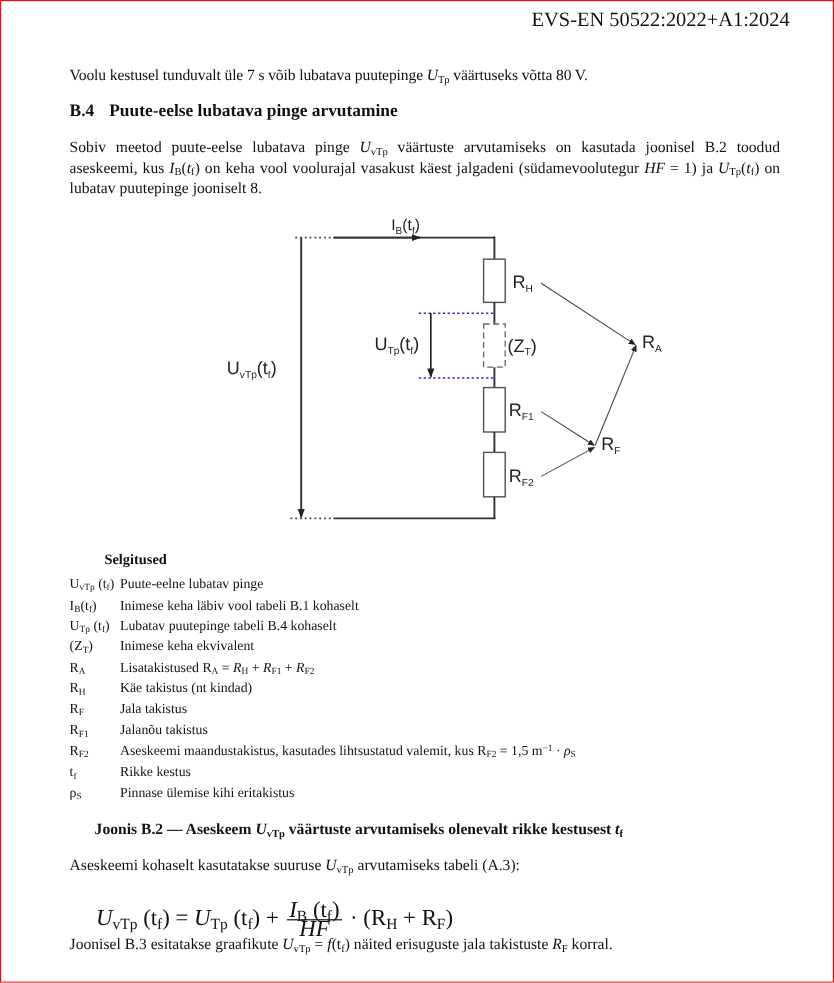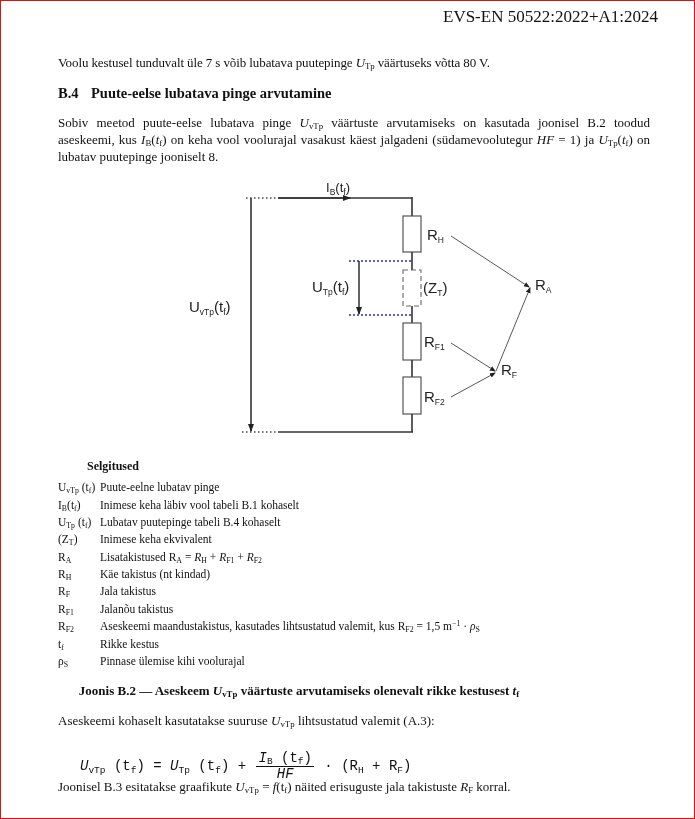--- a/index.html
+++ b/index.html
@@ -18,21 +18,21 @@
   sup { font-size:0.68em; vertical-align:0.45em; line-height:0; }
   svg.circuit { position:absolute; left:0; top:0; }
   .ckt-label { font-family:"Liberation Sans","DejaVu Sans",sans-serif; font-size:13px; fill:#222; }
   .ckt-sub { font-family:"Liberation Sans","DejaVu Sans",sans-serif; font-size:8.5px; fill:#222; }
   .legend-title { left:58px; top:458px; font-weight:bold; font-size:12px;margin-left:29px; }
   .leg-row { position:absolute; left:58px; height:18px; font-family:"Liberation Serif","DejaVu Serif",serif; font-size:11.5px; line-height:16px; white-space:nowrap; }
   .leg-sym { position:absolute; left:0; top:0; }
   .leg-def { position:absolute; left:42px; top:0; }
   .caption { left:0; width:598px; top:683px; text-align:center; font-weight:bold; font-size:13px; }
   .p2 { left:58px; top:713px; }
-  .formula { left:80px; top:735px; font-size:14px;font-family:Liberation Mono, monospace; }
+  .formula { left:80px; top:735px; font-size:19px; }
   .frac { display:inline-block; vertical-align:middle; text-align:center; margin:16px 2px; }
   .frac .num { display:block; border-bottom:1px solid #111; padding:0 2px; line-height:15px; }
   .frac .den { display:block; line-height:15px; }
   .p3 { left:58px; top:779px; }
 </style>
 </head>
 <body>
 
 <div class="frame"></div>
 
@@ -147,23 +147,23 @@
   <div class="leg-row" style="top:618px">
       <span class="leg-sym"><span>R</span><sub>F2</sub></span>
       <span class="leg-def"><span>Aseskeemi maandustakistus, kasutades lihtsustatud valemit, kus R</span><sub>F2</sub> = 1,5 m<sup>−1</sup> · <i>ρ</i><sub>S</sub></span>
     </div>
   <div class="leg-row" style="top:636px">
       <span class="leg-sym"><span>t</span><sub>f</sub></span>
       <span class="leg-def">Rikke kestus</span>
     </div>
   <div class="leg-row" style="top:653px">
       <span class="leg-sym"><span>ρ</span><sub>S</sub></span>
-      <span class="leg-def">Pinnase ülemise kihi voolurajal</span>
+      <span class="leg-def">Pinnase ülemise kihi eritakistus</span>
     </div>
 </div>
 
 <div class="t caption"><span>Joonis B.2 — Aseskeem </span><i>U</i><sub>vTp</sub><span> väärtuste arvutamiseks olenevalt rikke kestusest </span><i>t</i><sub>f</sub></div>
 
-<div class="t p2"><span>Aseskeemi kohaselt kasutatakse suuruse </span><i>U</i><sub>vTp</sub><span> lihtsustatud valemit (A.3):</span></div>
+<div class="t p2"><span>Aseskeemi kohaselt kasutatakse suuruse </span><i>U</i><sub>vTp</sub><span> arvutamiseks tabeli (A.3):</span></div>
 
 <div class="t formula"><i>U</i><sub>vTp</sub><span> (t</span><sub>f</sub><span>)</span><span> = </span><i>U</i><sub>Tp</sub><span> (t</span><sub>f</sub><span>) + </span><span class="frac"><span class="num"><i>I</i><sub>B</sub><span> (t</span><sub>f</sub><span>)</span></span><span class="den"><i>HF</i></span></span><span> · (R</span><sub>H</sub><span> + R</span><sub>F</sub><span>)</span></div>
 
 <div class="t p3"><span>Joonisel B.3 esitatakse graafikute </span><i>U</i><sub>vTp</sub><span> = </span><i>f</i><span>(t</span><sub>f</sub><span>)</span><span> näited erisuguste jala takistuste </span><i>R</i><sub>F</sub><span> korral.</span></div>
 
 </body></html>

